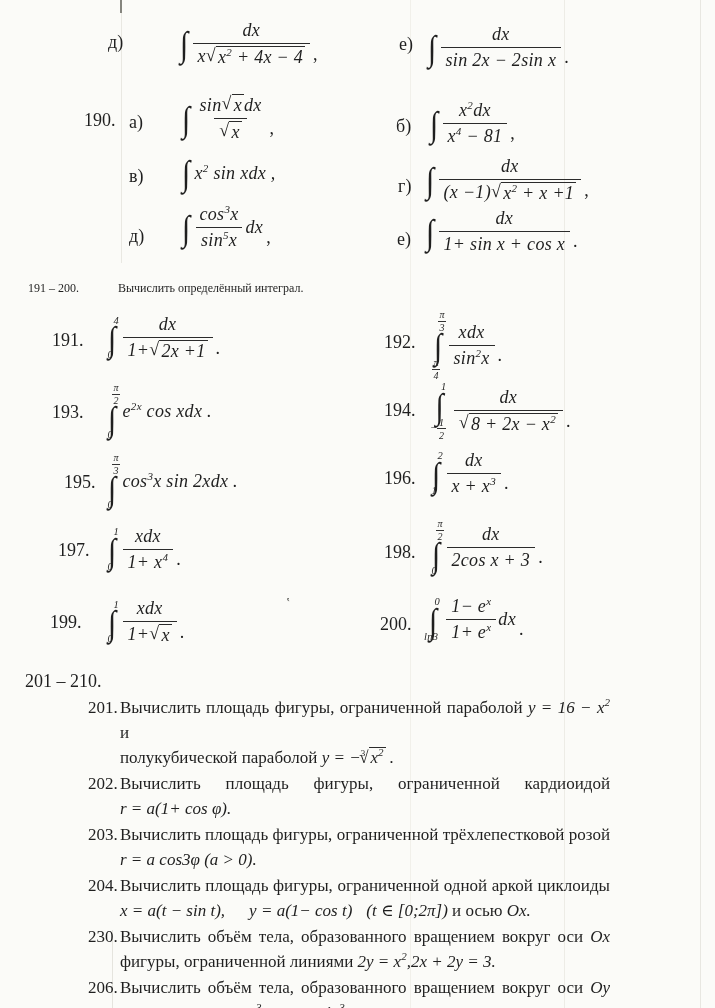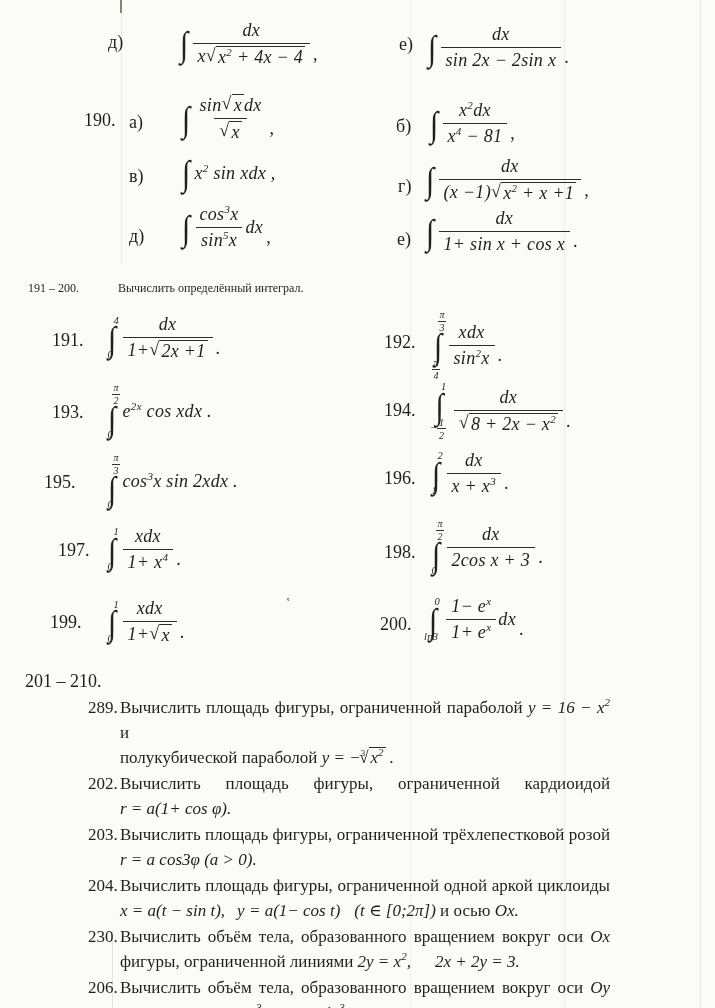--- a/index.html
+++ b/index.html
@@ -268,21 +268,21 @@
       <span class="fb">
           <span class="sq">
             <span class="rd">√</span>
             <span class="rc">8 + 2x − x<sup>2</sup></span>
           </span>
         </span>
     </span>
     <span class="tail">.</span>
   </div>
 
-  <span class="lbl" style="left:44px;top:472px;">195.</span>
+  <span class="lbl" style="left:64px;top:472px;">195.</span>
   <div class="fx" style="left:108px;top:452px;">
     <span class="dint">
       <span class="up">
           <span class="mf">
             <span class="a">π</span>
             <span class="b">3</span>
           </span>
         </span>
       <span class="int1">∫</span>
       <span class="lo">
@@ -408,47 +408,47 @@
         </span>
     </span>
     <span class="post">dx</span>
     <span class="tail">.</span>
   </div>
 
   <div class="txt">
     <div class="rh">201 – 210.</div>
 
     <div class="prob">
-      <span class="pnum">289.</span>
+      <span class="pnum">201.</span>
       <div class="jl"><span>Вычислить площадь фигуры, ограниченной параболой </span><span class="im">y = 16 − x<sup>2</sup></span><span> и</span></div>
       <div><span>полукубической параболой </span><span class="im"><span>y = −</span><sup class="ridx">3</sup><span class="rd">√</span><span class="rc">x<sup>2</sup></span><span> .</span></span></div>
     </div>
 
     <div class="prob">
       <span class="pnum">202.</span>
       <div class="jl"><span>Вычислить площадь фигуры, ограниченной кардиоидой</span></div>
       <div><span class="im">r = a(1+ cos φ).</span></div>
     </div>
 
     <div class="prob">
       <span class="pnum">203.</span>
       <div class="jl"><span>Вычислить площадь фигуры, ограниченной трёхлепестковой розой</span></div>
       <div><span class="im">r = a cos3φ  (a &gt; 0).</span></div>
     </div>
 
     <div class="prob">
       <span class="pnum">204.</span>
       <div class="jl"><span>Вычислить площадь фигуры, ограниченной одной аркой циклоиды</span></div>
-      <div><span class="im" style="margin-right:12px;">x = a(t − sin t),</span><span class="im" style="margin-right:14px;">y = a(1− cos t)</span><span class="im">(t ∈ [0;2π])</span><span> и осью </span><span class="im">Ox.</span></div>
+      <div><span class="im" style="margin-right:24px;">x = a(t − sin t),</span><span class="im" style="margin-right:14px;">y = a(1− cos t)</span><span class="im">(t ∈ [0;2π])</span><span> и осью </span><span class="im">Ox.</span></div>
     </div>
 
     <div class="prob">
       <span class="pnum">230.</span>
       <div class="jl"><span>Вычислить объём тела, образованного вращением вокруг оси </span><span class="im">Ox</span></div>
-      <div><span>фигуры, ограниченной линиями </span><span class="im" style="margin-right:24px;">2y = x<sup>2</sup>,</span><span class="im">2x + 2y = 3.</span></div>
+      <div><span>фигуры, ограниченной линиями </span><span class="im" style="margin-right:0;">2y = x<sup>2</sup>,</span><span class="im">2x + 2y = 3.</span></div>
     </div>
 
     <div class="prob">
       <span class="pnum">206.</span>
       <div class="jl"><span>Вычислить объём тела, образованного вращением вокруг оси </span><span class="im">Oy</span></div>
       <div><span>астроиды </span><span class="im">x = a cos<sup>3</sup>t , y = a sin<sup>3</sup>t.</span></div>
     </div>
   </div>
 
 </div>

